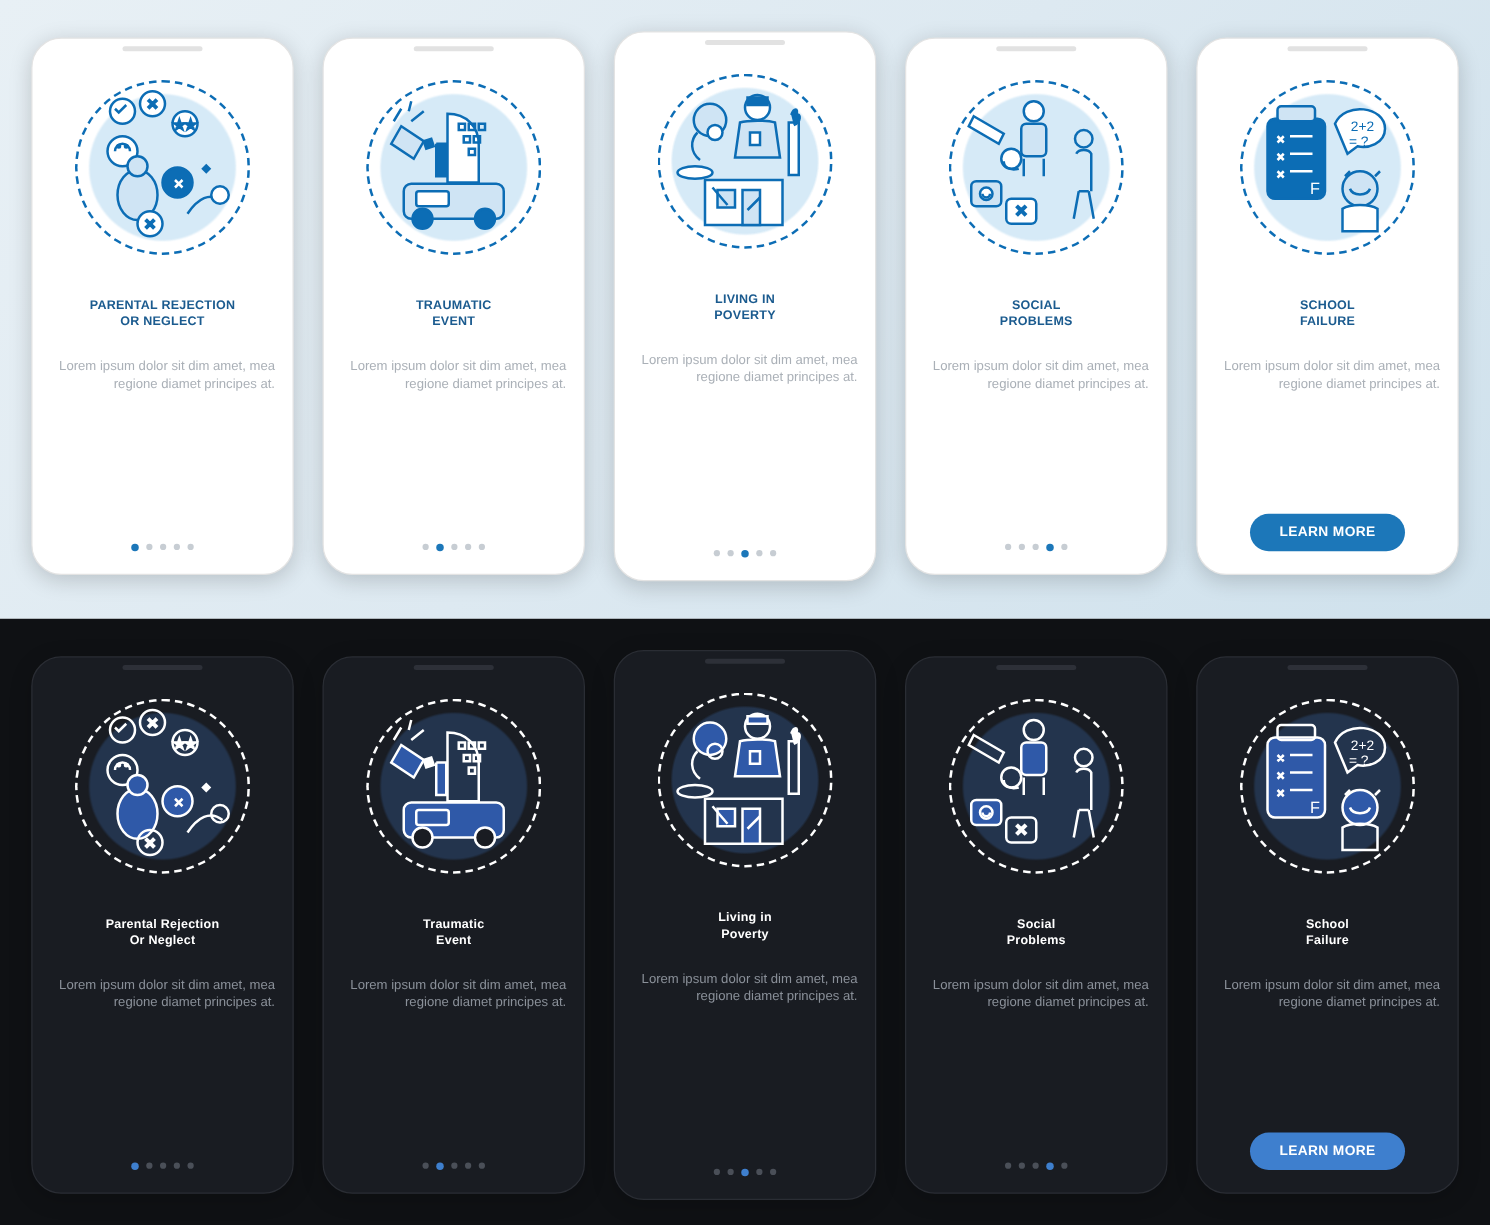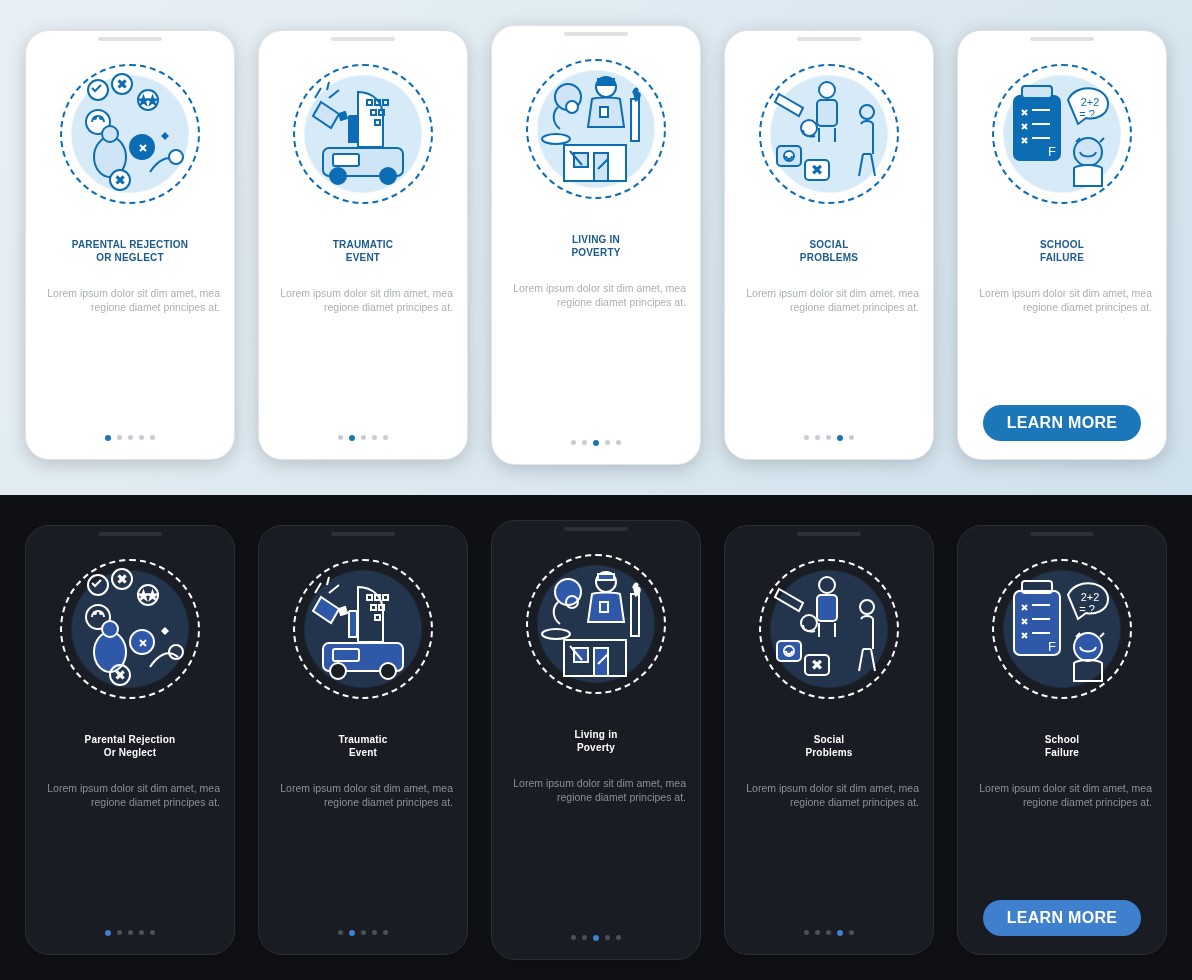--- a/index.html
+++ b/index.html
@@ -29,21 +29,21 @@
   .light .body { color:#aab0b7; }
   .dark .body { color:#8a9099; }
 
   .dots { margin-top:auto; display:flex; gap:6px; justify-content:center; }
   .dot { width:5px; height:5px; border-radius:50%; }
   .light .dot { background:#c7cdd3; }
   .light .dot.active { background:#1c77b9; width:6px; height:6px; }
   .dark .dot { background:#4a4f58; }
   .dark .dot.active { background:#3e7fce; width:6px; height:6px; }
 
-  .btn { margin-top:auto; padding: 9px 24px; border:none; border-radius:18px; font-size:16px; font-weight:700; color:#fff; cursor:pointer; letter-spacing:.3px; }
+  .btn { margin-top:auto; padding: 9px 24px; border:none; border-radius:18px; font-size:11px; font-weight:700; color:#fff; cursor:pointer; letter-spacing:.3px; }
   .light .btn { background:#1c77b9; }
   .dark .btn { background:#3e7fce; }
 
   svg { overflow:visible; }
 </style>
 </head>
 <body>
 
 <div class="section light">
 

